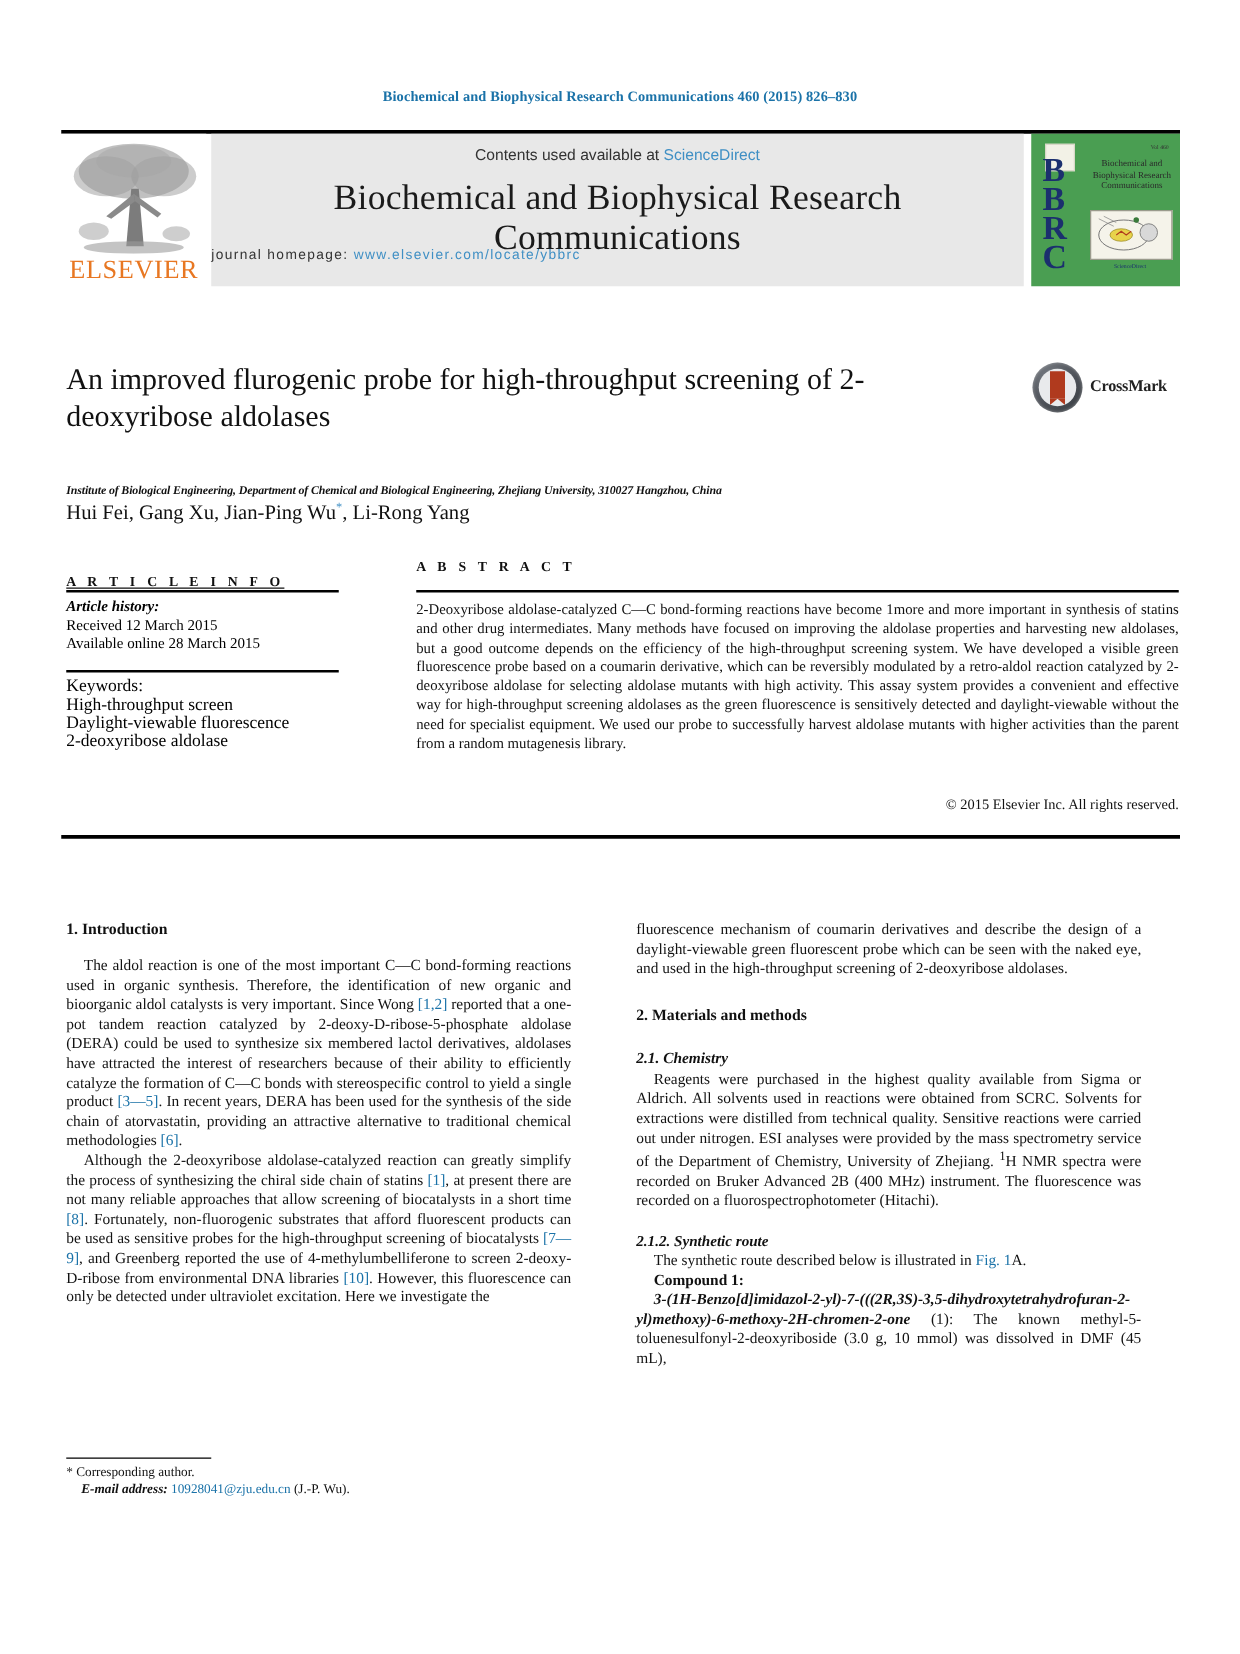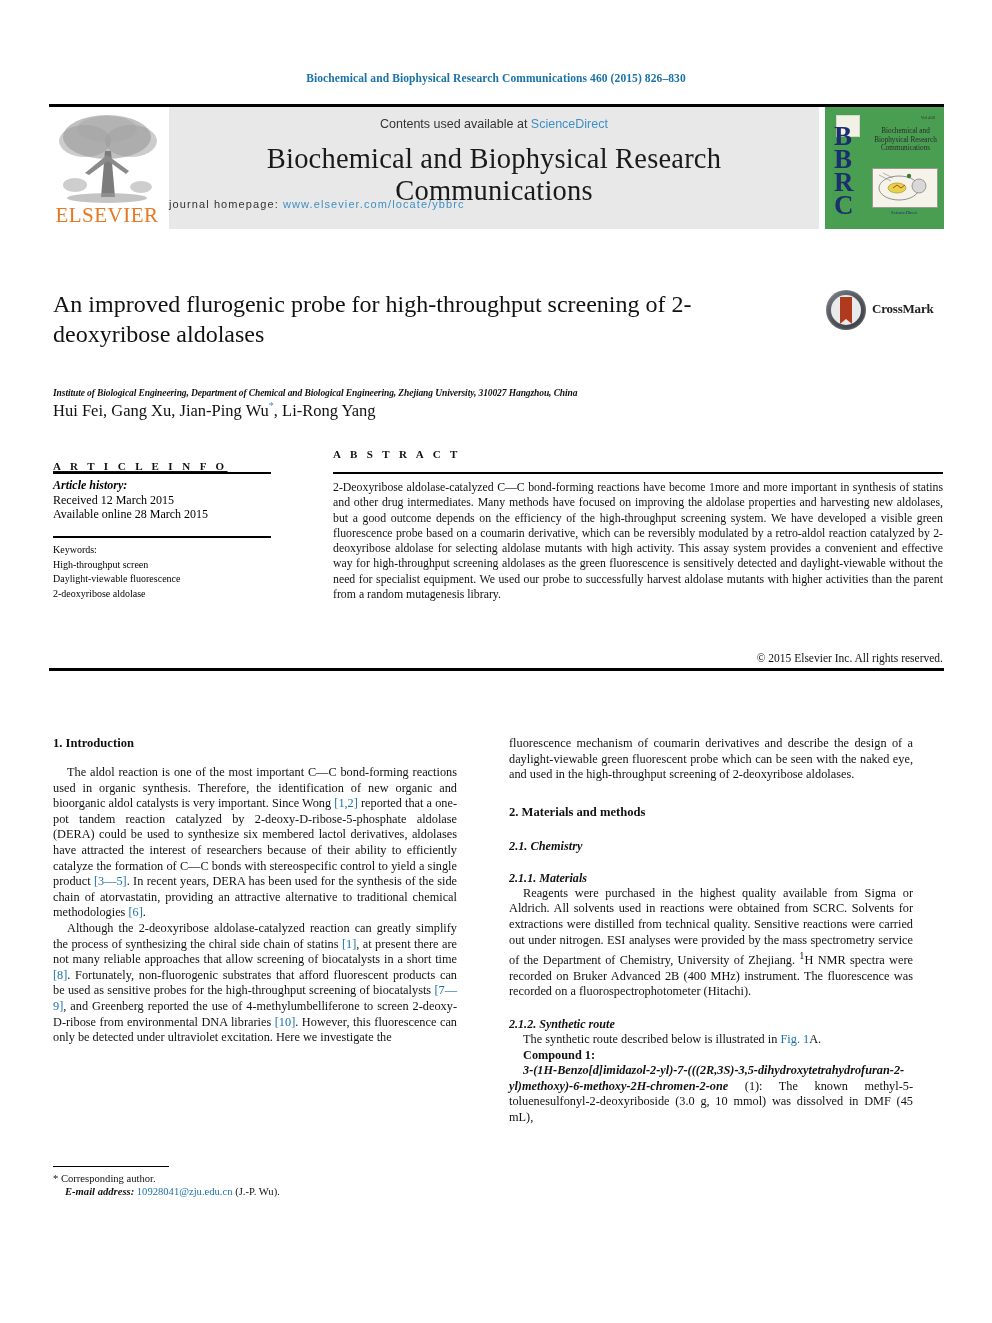--- a/index.html
+++ b/index.html
@@ -272,39 +272,38 @@
   .abs-rule   { position: absolute; left: 333px; top: 472px; width: 610px; height: 2px; background: #000; }
 
   .info-col {
     position: absolute;
     left: 53px; top: 478px;
     width: 230px;
     font-size: 12px;
     line-height: 14.5px;
   }
   .info-col .lbl { font-style: italic; font-weight: bold; }
-  .kw-block { position: absolute; left: 53px; top: 543px; width: 230px; font-size: 10px; line-height: 14.5px; }
+  .kw-block { position: absolute; left: 53px; top: 543px; width: 230px; font-size: 14px; line-height: 14.5px; }
 
   .abstract {
     position: absolute;
     left: 333px; top: 480px;
     width: 610px;
     font-size: 11.8px;
     line-height: 15.3px;
     text-align: justify;
     color: #111;
   }
   .abs-copy {
     position: absolute;
     left: 333px; top: 638px;
     width: 610px;
     text-align: right;
     font-size: 11.5px;
     color: #111;
-    margin-top: 14px;
   }
 
   .rule-bottom-info {
     position: absolute;
     left: 49px; top: 668px;
     width: 895px;
     height: 3px;
     background: #000;
   }
 
@@ -480,21 +479,20 @@
   <div class="col col-left">
     <h2>1.  Introduction</h2>
     <p><span>The aldol reaction is one of the most important C—C bond-forming reactions used in organic synthesis. Therefore, the identification of new organic and bioorganic aldol catalysts is very important. Since Wong </span><a class="ref" href="#">[1,2]</a><span> reported that a one-pot tandem reaction catalyzed by 2-deoxy-D-ribose-5-phosphate aldolase (DERA) could be used to synthesize six membered lactol derivatives, aldolases have attracted the interest of researchers because of their ability to efficiently catalyze the formation of C—C bonds with stereospecific control to yield a single product </span><a class="ref" href="#">[3—5]</a><span>. In recent years, DERA has been used for the synthesis of the side chain of atorvastatin, providing an attractive alternative to traditional chemical methodologies </span><a class="ref" href="#">[6]</a><span>.</span></p>
     <p><span>Although the 2-deoxyribose aldolase-catalyzed reaction can greatly simplify the process of synthesizing the chiral side chain of statins </span><a class="ref" href="#">[1]</a><span>, at present there are not many reliable approaches that allow screening of biocatalysts in a short time </span><a class="ref" href="#">[8]</a><span>. Fortunately, non-fluorogenic substrates that afford fluorescent products can be used as sensitive probes for the high-throughput screening of biocatalysts </span><a class="ref" href="#">[7—9]</a><span>, and Greenberg reported the use of 4-methylumbelliferone to screen 2-deoxy-D-ribose from environmental DNA libraries </span><a class="ref" href="#">[10]</a><span>. However, this fluorescence can only be detected under ultraviolet excitation. Here we investigate the</span></p>
   </div>
 
   <div class="col col-right">
     <p class="noindent">fluorescence mechanism of coumarin derivatives and describe the design of a daylight-viewable green fluorescent probe which can be seen with the naked eye, and used in the high-throughput screening of 2-deoxyribose aldolases.</p>
     <h2 class="spaced">2.  Materials and methods</h2>
     <h3>2.1.  Chemistry</h3>
-    <h4>2.1.1.  Materials</h4>
     <p><span>Reagents were purchased in the highest quality available from Sigma or Aldrich. All solvents used in reactions were obtained from SCRC. Solvents for extractions were distilled from technical quality. Sensitive reactions were carried out under nitrogen. ESI analyses were provided by the mass spectrometry service of the Department of Chemistry, University of Zhejiang. </span><sup>1</sup><span>H NMR spectra were recorded on Bruker Advanced 2B (400 MHz) instrument. The fluorescence was recorded on a fluorospectrophotometer (Hitachi).</span></p>
     <h4>2.1.2.  Synthetic route</h4>
     <p><span>The synthetic route described below is illustrated in </span><a class="link" href="#">Fig. 1</a><span>A.</span></p>
     <span class="cmpd-label">Compound 1:</span>
     <p><span class="cmpd-name">3-(1H-Benzo[d]imidazol-2-yl)-7-(((2R,3S)-3,5-dihydroxytetrahydrofuran-2-yl)methoxy)-6-methoxy-2H-chromen-2-one</span><span> (1): The known methyl-5-toluenesulfonyl-2-deoxyriboside (3.0 g, 10 mmol) was dissolved in DMF (45 mL),</span></p>
   </div>
 
   <div class="foot-rule"></div>
   <div class="footnote">
     <div>* <span>Corresponding author.</span></div>

